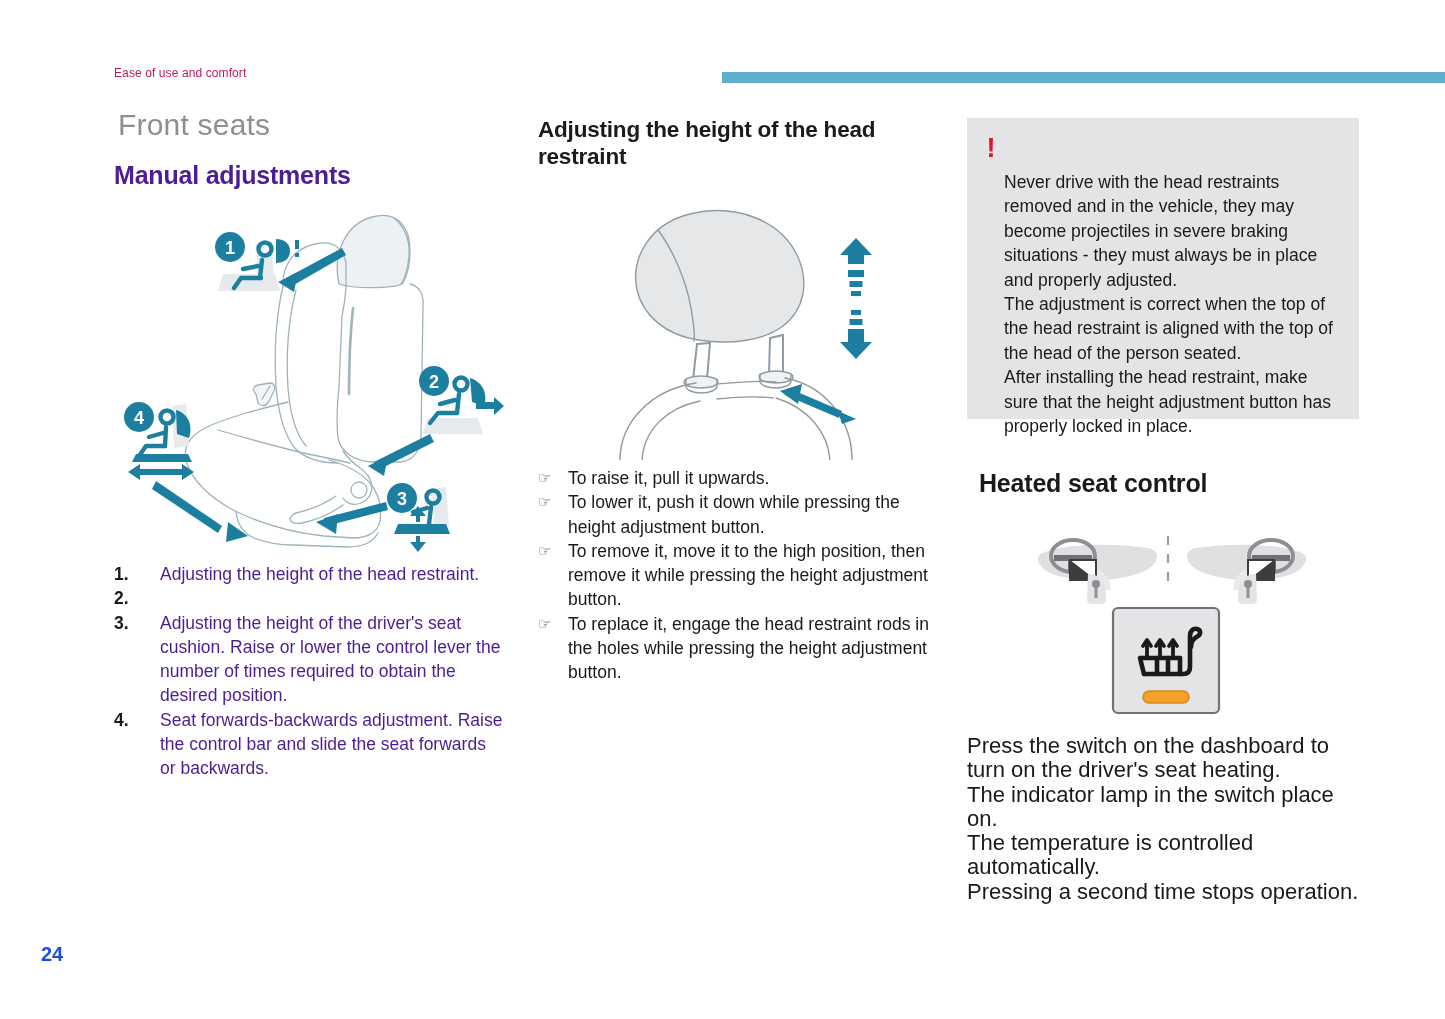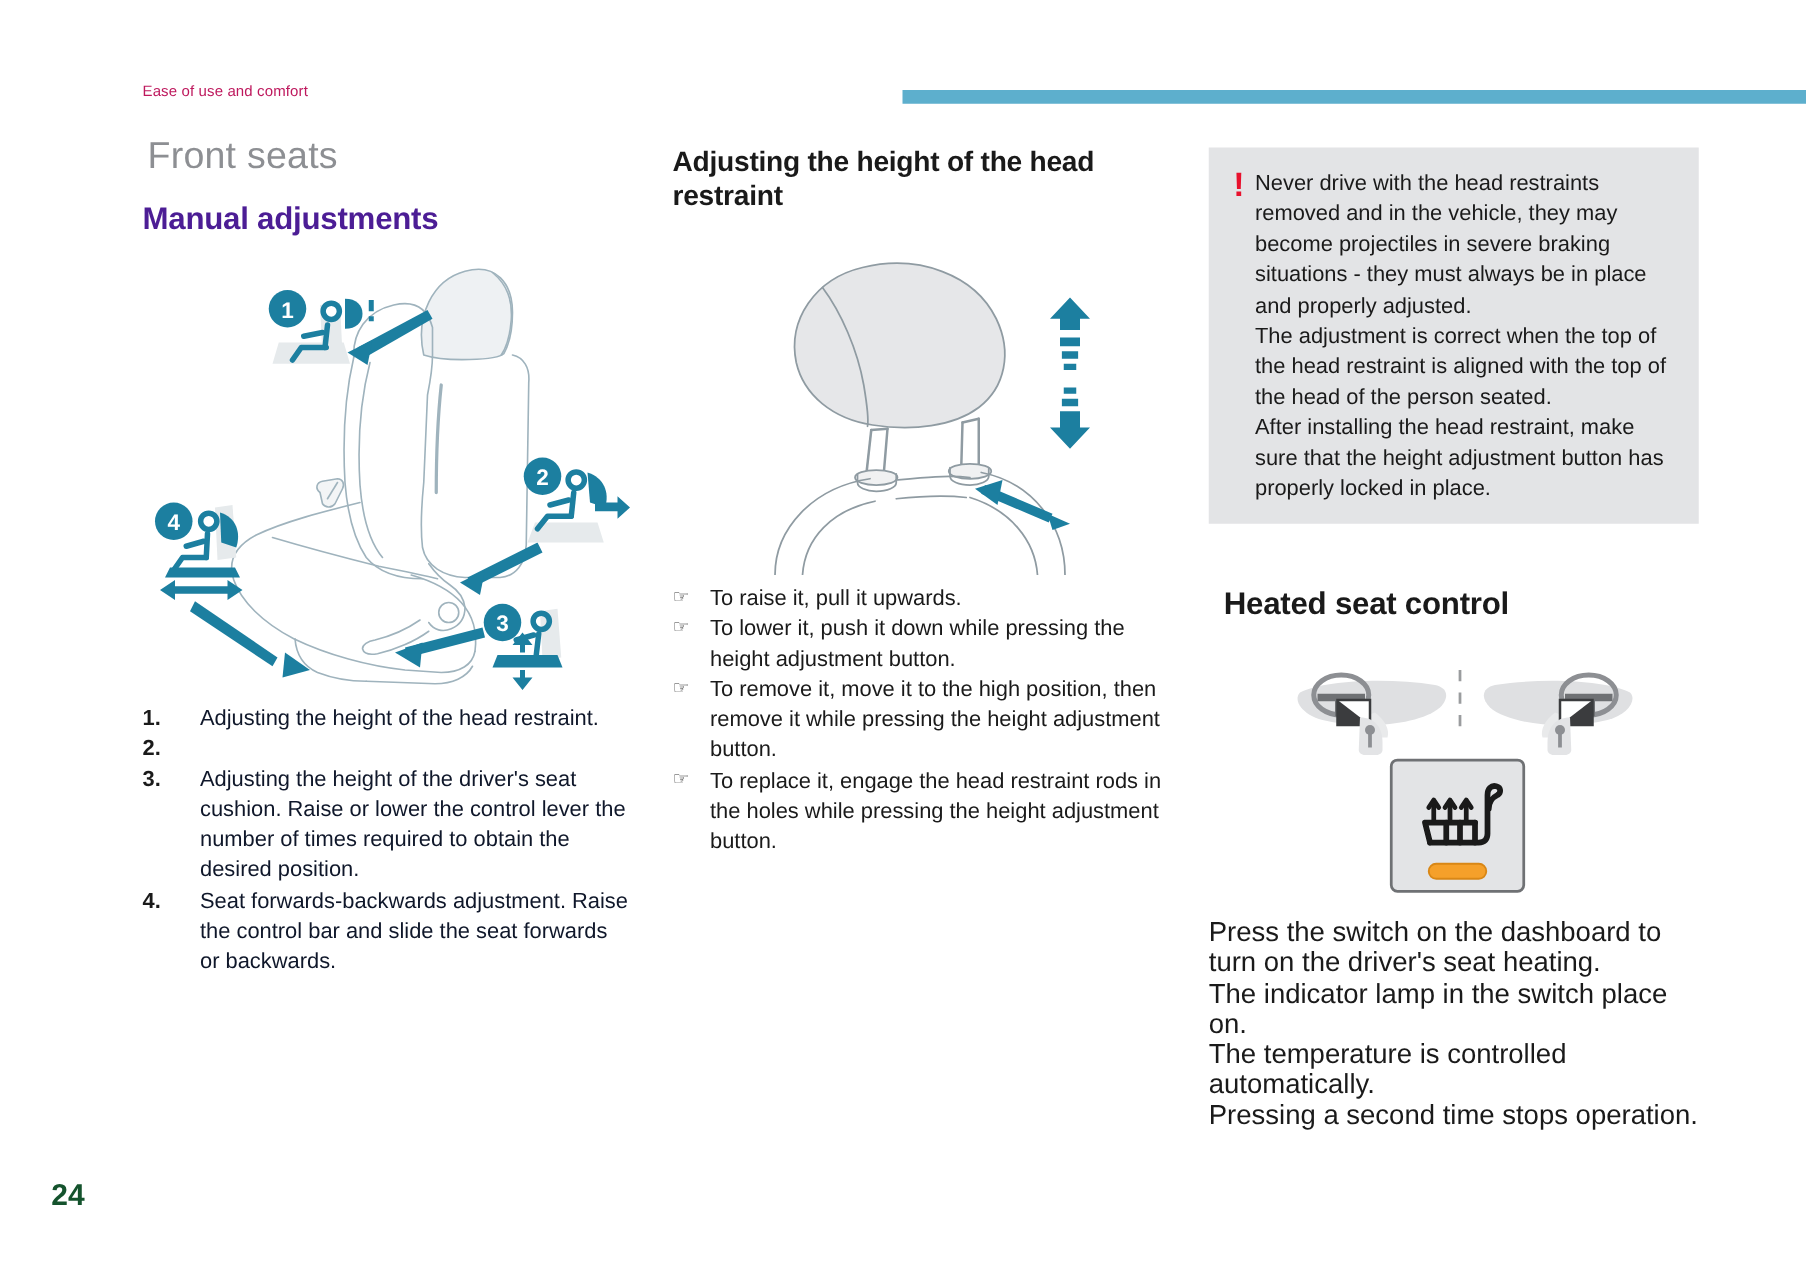--- a/index.html
+++ b/index.html
@@ -20,21 +20,21 @@
 
   
   .running-head{
     position:absolute;left:114px;top:66px;
     font-size:12px;color:#be185d;letter-spacing:.1px;
   }
 
   
   .page-number{
     position:absolute;left:41px;top:943px;
-    font-size:24px;font-weight:bold;color:#14532d;
+    font-size:20px;font-weight:bold;color:#1d4ed8;
   }
 
   
   .col{position:absolute;}
   .col-left{left:114px;top:104px;width:400px;}
   .col-mid{left:538px;top:104px;width:390px;}
 
   h1.chapter{
     margin:4px;font-size:30px;font-weight:normal;color:#8d8f93;
     letter-spacing:.2px;line-height:1.15;
@@ -55,21 +55,21 @@
   .num-list{margin:0;padding:0;list-style:none;}
   .num-list li{
     display:flex;align-items:flex-start;
     margin-bottom:0px;
   }
   .num-list .num{
     width:46px;flex:0 0 46px;font-weight:bold;font-size:17.5px;color:#1a1a1a;
     line-height:24.3px;
   }
   .num-list .body{
-    font-size:17.5px;color:#0f172a;line-height:24.3px;flex:1;
+    font-size:17.5px;color:#4c1d95;line-height:24.3px;flex:1;
   }
 
   
   .hand-list{margin:0;padding:0;list-style:none;}
   .hand-list li{display:flex;align-items:flex-start;}
   .hand-list .gl{
     width:30px;flex:0 0 30px;font-size:15px;color:#3a3a3a;line-height:24.3px;
   }
   .hand-list .body{font-size:17.5px;color:#1a1a1a;line-height:24.3px;flex:1;}
 
@@ -79,21 +79,21 @@
     background:#e3e4e6;
   }
   .warn-inner{
     display:flex;padding:16px 17px 0 11px;box-sizing:border-box;
   }
   .warn-bang{
     flex:0 0 26px;width:26px;color:#e8112d;font-size:27px;font-weight:bold;
     line-height:1.05;text-align:center;
   }
   .warn-text{
-    font-size:17.5px;line-height:24.4px;color:#1a1a1a;
+    font-size:17.5px;line-height:24.4px;color:#1a1a1a;margin-top:36px;
   }
 
   
   .para{font-size:22px;line-height:24.3px;color:#1a1a1a;}
 
   
   .fig{position:absolute;}
   .fig-seat{left:110px;top:206px;width:400px;height:350px;}
   .fig-head{left:580px;top:198px;width:330px;height:262px;}
   .fig-switch{left:1030px;top:528px;width:284px;height:192px;}

